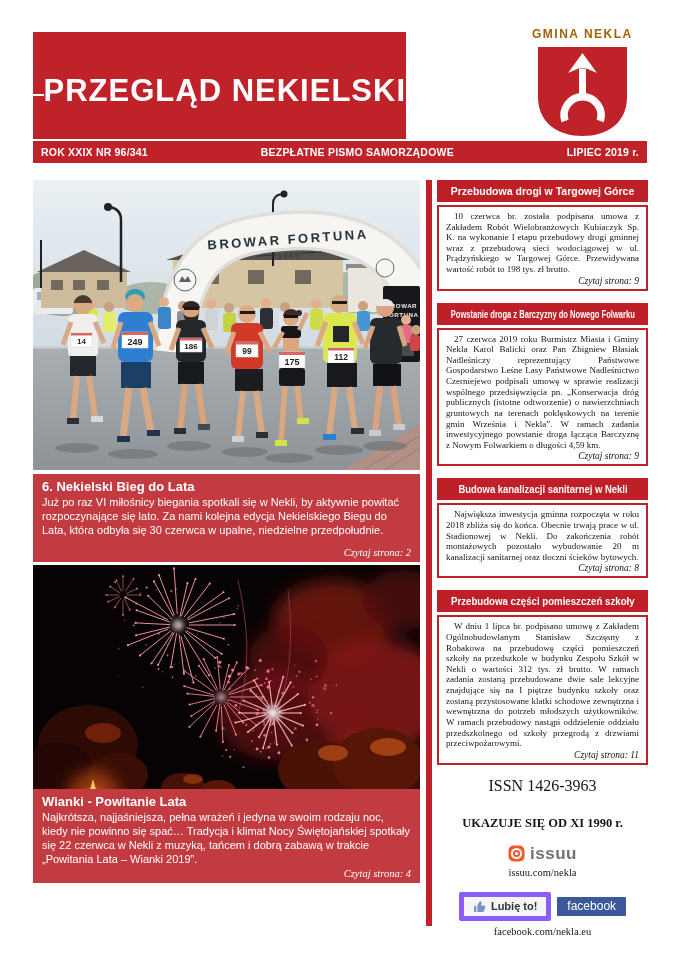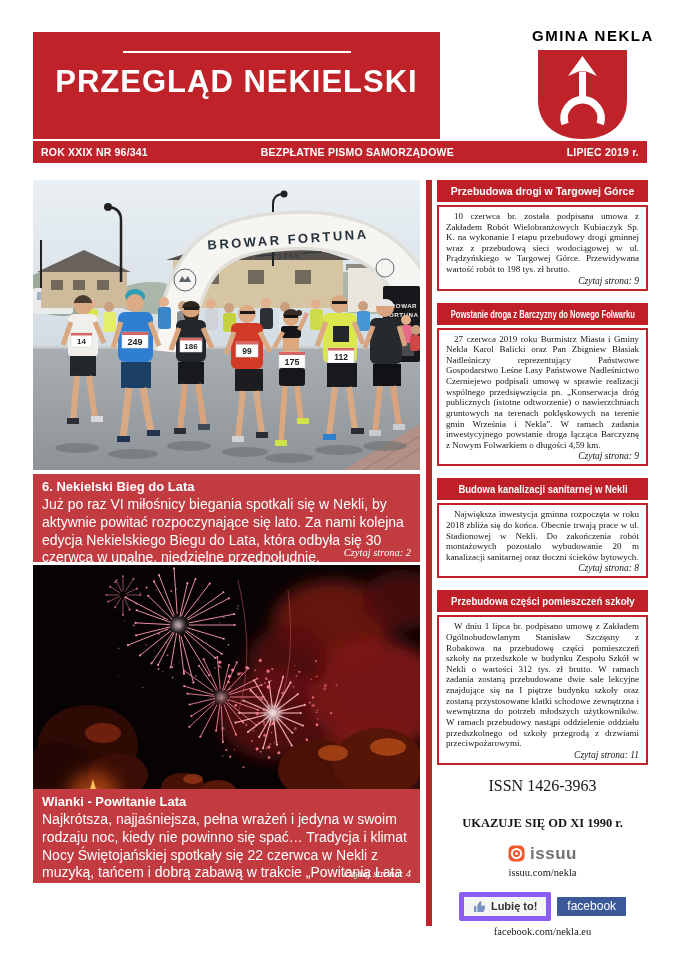--- a/index.html
+++ b/index.html
@@ -1,34 +1,34 @@
 <!DOCTYPE html>
 <html><head>
 <meta charset="utf-8">
 <style>
   html,body{margin:0;padding:0;background:#ffffff;}
   .page{position:relative;width:679px;height:960px;background:#ffffff;overflow:hidden;
         font-family:"Liberation Sans",sans-serif;}
   
-  .title-box{position:absolute;left:33px;top:32px;width:407px;height:107px;background:#bf2229;
-             display:flex;flex-direction:column;align-items:center;}
+  .title-box{position:absolute;left:33px;top:32px;width:373px;height:107px;background:#bf2229;
+             display:flex;align-items:center;}
   .title-rule{width:228px;height:2px;background:#ffffff;margin-top:19px;}
   .paper-title{color:#ffffff;font-size:31px;font-weight:600;letter-spacing:1px;margin-top:11px;white-space:nowrap;}
   .logo-wrap{position:absolute;left:532px;top:27px;width:100px;text-align:center;}
-  .logo-label{color:#000000;font-weight:bold;font-size:15px;letter-spacing:1.5px;white-space:nowrap;}
+  .logo-label{color:#a16207;font-weight:bold;font-size:12px;letter-spacing:1.5px;white-space:nowrap;}
   .logo-shield{display:block;margin:4px auto 0;}
   .infobar{position:absolute;left:33px;top:141px;width:614px;height:22px;background:#bf2229;
            display:flex;align-items:center;justify-content:space-between;padding:0 8px;box-sizing:border-box;
            color:#fff;font-size:10.5px;font-weight:bold;letter-spacing:.2px;}
   
   .photo{position:absolute;left:33px;display:block;}
   .caption{position:absolute;left:33px;width:387px;background:#c23b40;color:#fff;box-sizing:border-box;
            padding:5px 9px;}
   .caption h3{margin:0 0 2px;font-size:13px;font-weight:bold;}
-  .caption p{margin:0;font-size:14px;line-height:1.27;}
+  .caption p{margin:0;font-size:11px;line-height:1.27;}
   .caption .read{position:absolute;right:9px;bottom:4px;font-family:"Liberation Serif",serif;
                  font-style:italic;font-size:10.5px;}
   
   .divider{position:absolute;left:426px;top:180px;width:6px;height:746px;background:#bf2229;}
   .rightcol{position:absolute;left:437px;top:180px;width:211px;}
   .article{margin-bottom:12px;}
   .art-hdr{height:22px;background:#bf1f26;display:flex;align-items:center;justify-content:center;}
   .hdr-text{color:#fff;font-weight:bold;font-size:10.5px;white-space:nowrap;display:inline-block;}
   .a2 .hdr-text{transform:scaleX(.72);transform-origin:center;}
   .a3 .hdr-text{transform:scaleX(.90);transform-origin:center;}

